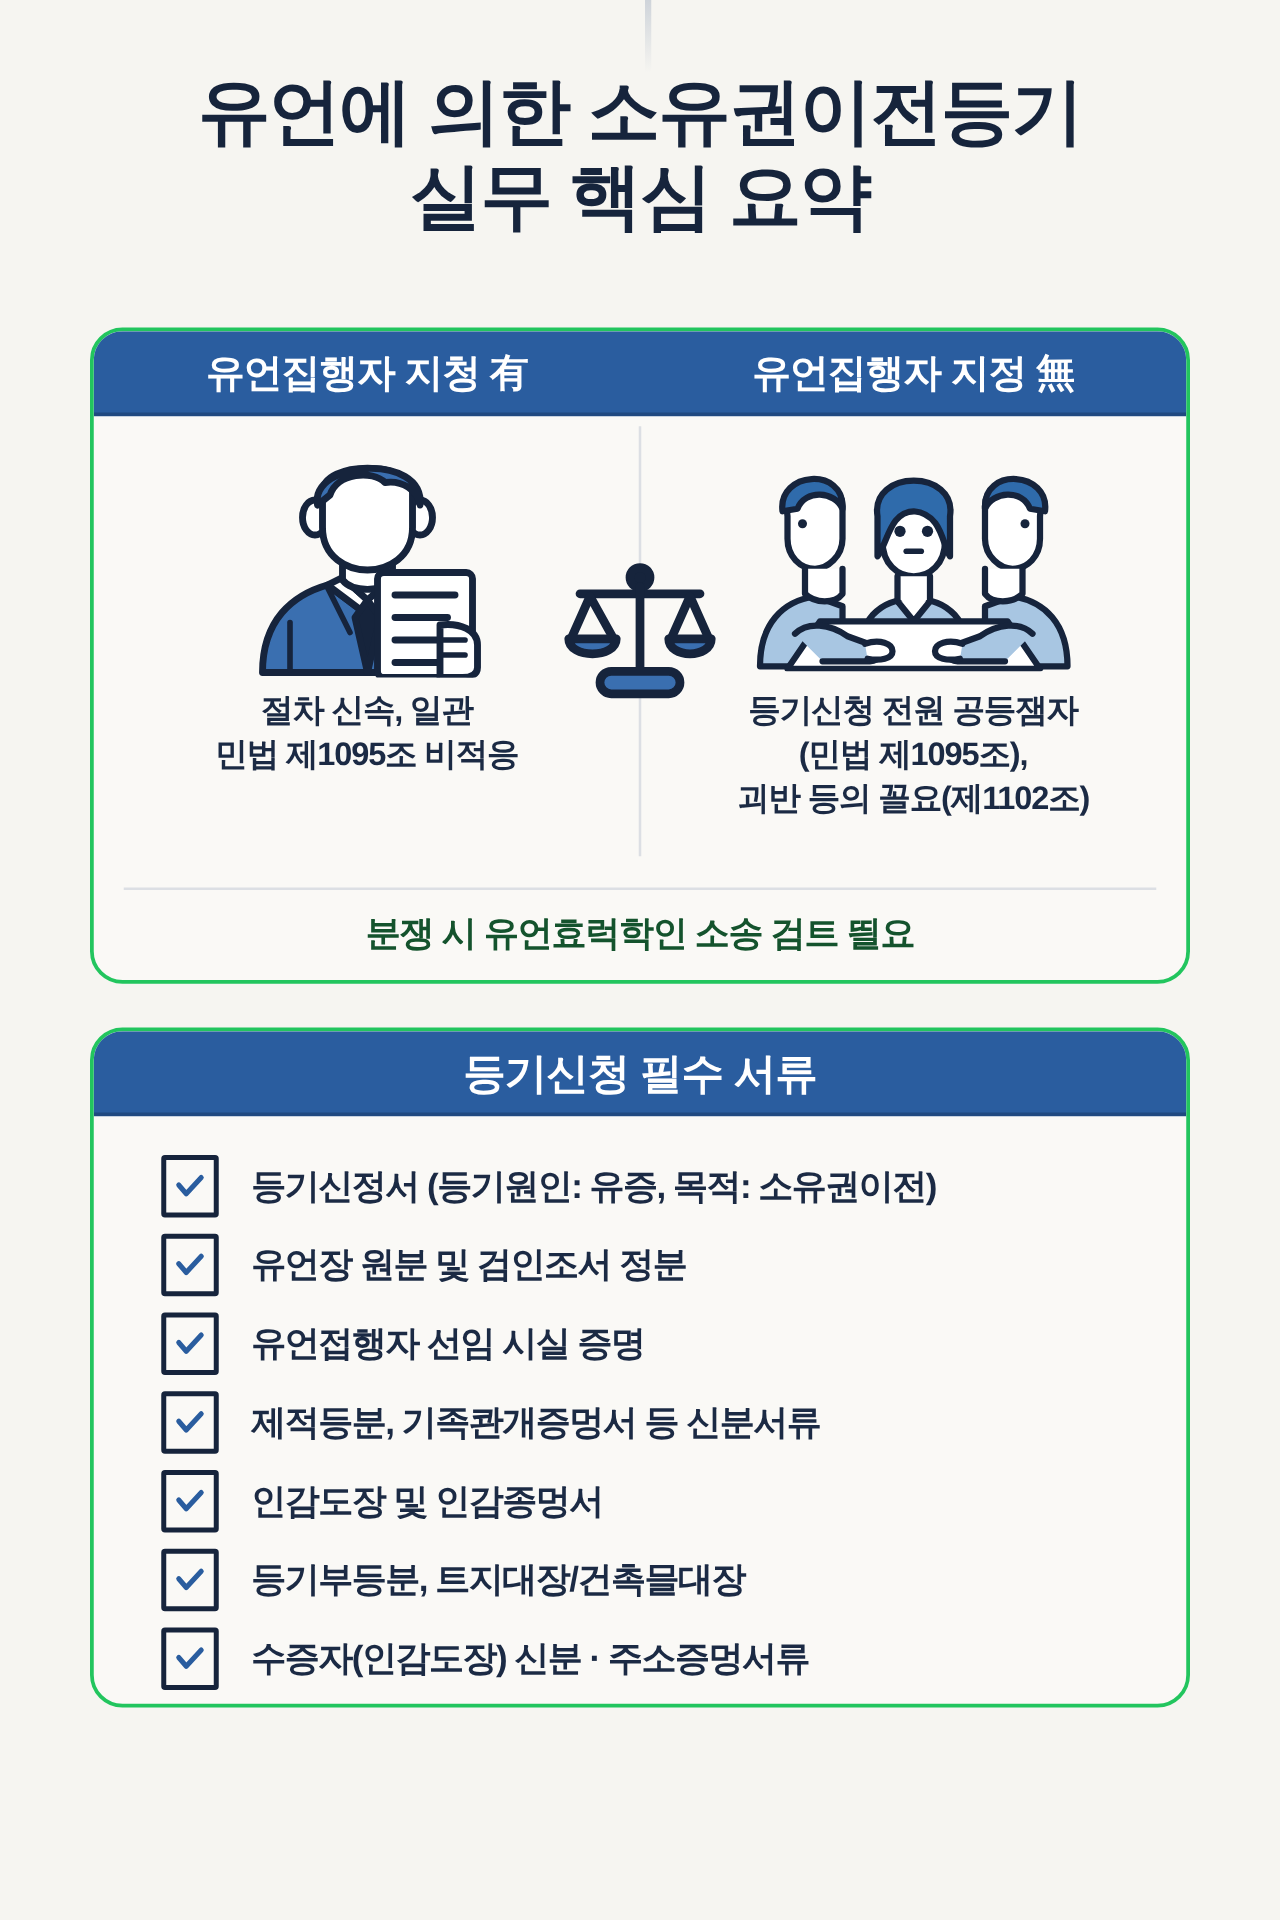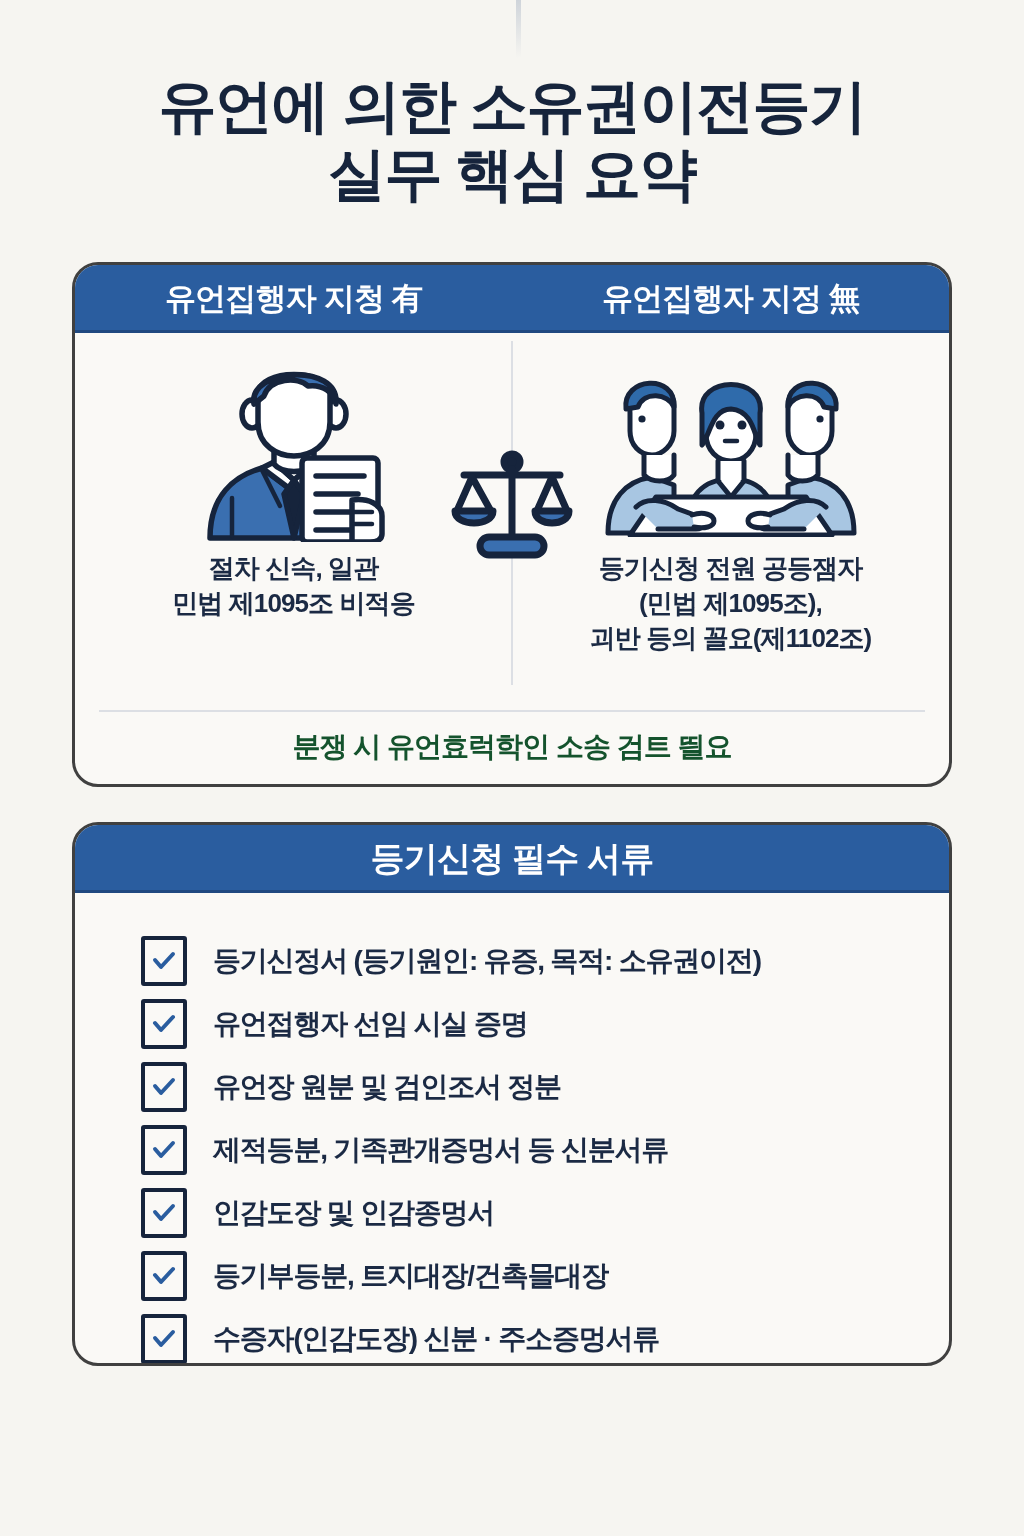--- a/index.html
+++ b/index.html
@@ -23,38 +23,38 @@
     left: 516px;
     top: 0;
     width: 5px;
     height: 58px;
     background: linear-gradient(180deg, rgba(200,206,214,.85), rgba(200,206,214,0));
     pointer-events: none;
   }
 
   
   .title {
-    margin: 16px;
+    margin: 0;
     padding: 56px 28px 0;
     text-align: center;
     font-size: 58px;
     line-height: 1.18;
     font-weight: 800;
     letter-spacing: -1.5px;
     color: #16243c;
   }
   .title .line { display: block; }
 
   
   .card {
     position: absolute;
     left: 72px;
     width: 880px;
     box-sizing: border-box;
-    border: 3px solid #404040;
+    border: 3px solid #22c55e;
     border-radius: 26px;
     background: #faf9f6;
     overflow: hidden;
   }
   #card-compare { top: 262px; height: 525px; }
   #card-docs    { top: 822px; height: 544px; }
 
   .card-header {
     background: #2a5d9f;
     color: #ffffff;
@@ -144,21 +144,21 @@
     position: absolute;
     left: 50%;
     top: 116px;
     transform: translateX(-50%);
     z-index: 2;
   }
 
   
   .checklist {
     list-style: none;
-    margin: 12px;
+    margin: 0;
     padding: 24px 40px 0 54px;
   }
   .check-item {
     display: flex;
     align-items: center;
     height: 63px;
   }
   .checkbox {
     flex: 0 0 auto;
     width: 38px;
@@ -331,29 +331,29 @@
           </svg>
       </span>
       <span class="check-label">등기신정서 (등기원인: 유증, 목적: 소유권이전)</span>
     </li>
     <li class="check-item">
       <span class="checkbox">
         <svg width="24" height="20" viewBox="0 0 24 20">
             <path d="M3 9 L9 16 L21 3" fill="none" stroke="#2a5d9f" stroke-width="4" stroke-linecap="round" stroke-linejoin="round"></path>
           </svg>
       </span>
+      <span class="check-label">유언장 원분 및 검인조서 정분</span>
+    </li>
+    <li class="check-item">
+      <span class="checkbox">
+        <svg width="24" height="20" viewBox="0 0 24 20">
+            <path d="M3 9 L9 16 L21 3" fill="none" stroke="#2a5d9f" stroke-width="4" stroke-linecap="round" stroke-linejoin="round"></path>
+          </svg>
+      </span>
       <span class="check-label">유언접행자 선임 시실 증명</span>
-    </li>
-    <li class="check-item">
-      <span class="checkbox">
-        <svg width="24" height="20" viewBox="0 0 24 20">
-            <path d="M3 9 L9 16 L21 3" fill="none" stroke="#2a5d9f" stroke-width="4" stroke-linecap="round" stroke-linejoin="round"></path>
-          </svg>
-      </span>
-      <span class="check-label">유언장 원분 및 검인조서 정분</span>
     </li>
     <li class="check-item">
       <span class="checkbox">
         <svg width="24" height="20" viewBox="0 0 24 20">
             <path d="M3 9 L9 16 L21 3" fill="none" stroke="#2a5d9f" stroke-width="4" stroke-linecap="round" stroke-linejoin="round"></path>
           </svg>
       </span>
       <span class="check-label">제적등분, 기족콴개증멍서 등 신분서류</span>
     </li>
     <li class="check-item">

